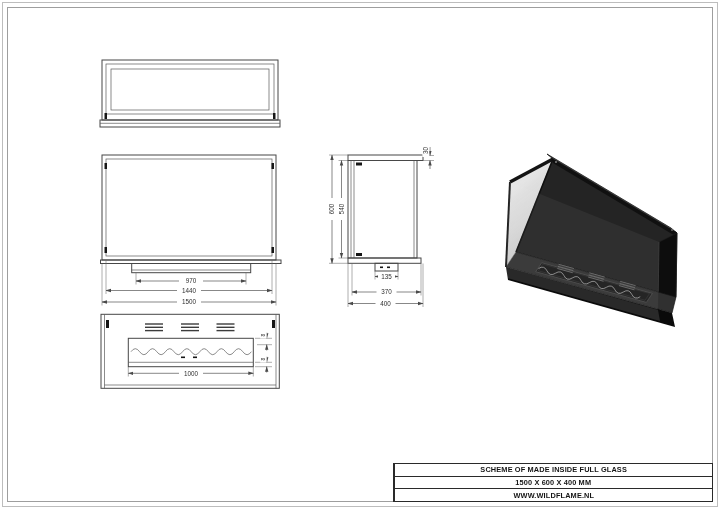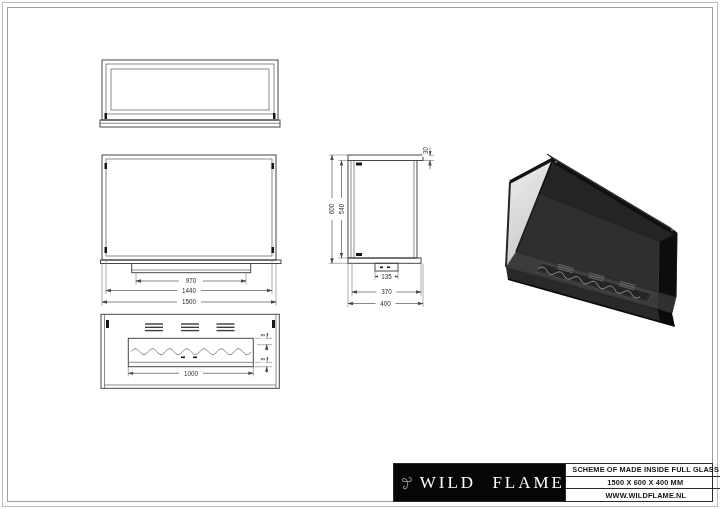--- a/index.html
+++ b/index.html
@@ -248,26 +248,20 @@
     <line x1="28" y1="114" x2="65" y2="21" stroke="#0e0e0e" stroke-width="1.6"></line>
 
     <polygon points="22,44 171,104 170,172 18,129" fill="#ffffff" opacity="0.05" stroke="#999999" stroke-opacity="0.25" stroke-width="0.5"></polygon>
     <polygon points="18,129 170,172 172,183 19,140" fill="#cfcfcf" opacity="0.16"></polygon>
 
     <circle cx="68" cy="24" r="1" fill="#808080"></circle>
     <circle cx="184" cy="92" r="1" fill="#6a6a6a"></circle>
   </svg>
 
   <div class="titleblock">
-    <div class="tb-left">
-      <svg width="26" height="32" viewBox="0 0 40 48">
-        <path d="M27 5 C38 5 38 19 27 19 L10 19 C3 19 3 9 10 9 C20 9 22 18 22 28 C22 38 21 42 14 43 C7 44 6 36 12 35" fill="none" stroke="#8d8d8d" stroke-width="3.4" stroke-linecap="round"></path>
-      </svg>
-      <span class="brand">WILD FLAME</span>
-    </div>
     <div class="tb-right">
       <div class="tb-row">
         <span>SCHEME OF MADE INSIDE FULL GLASS</span>
       </div>
       <div class="tb-row">
         <span>1500 X 600 X 400 MM</span>
       </div>
       <div class="tb-row">
         <span>WWW.WILDFLAME.NL</span>
       </div>

